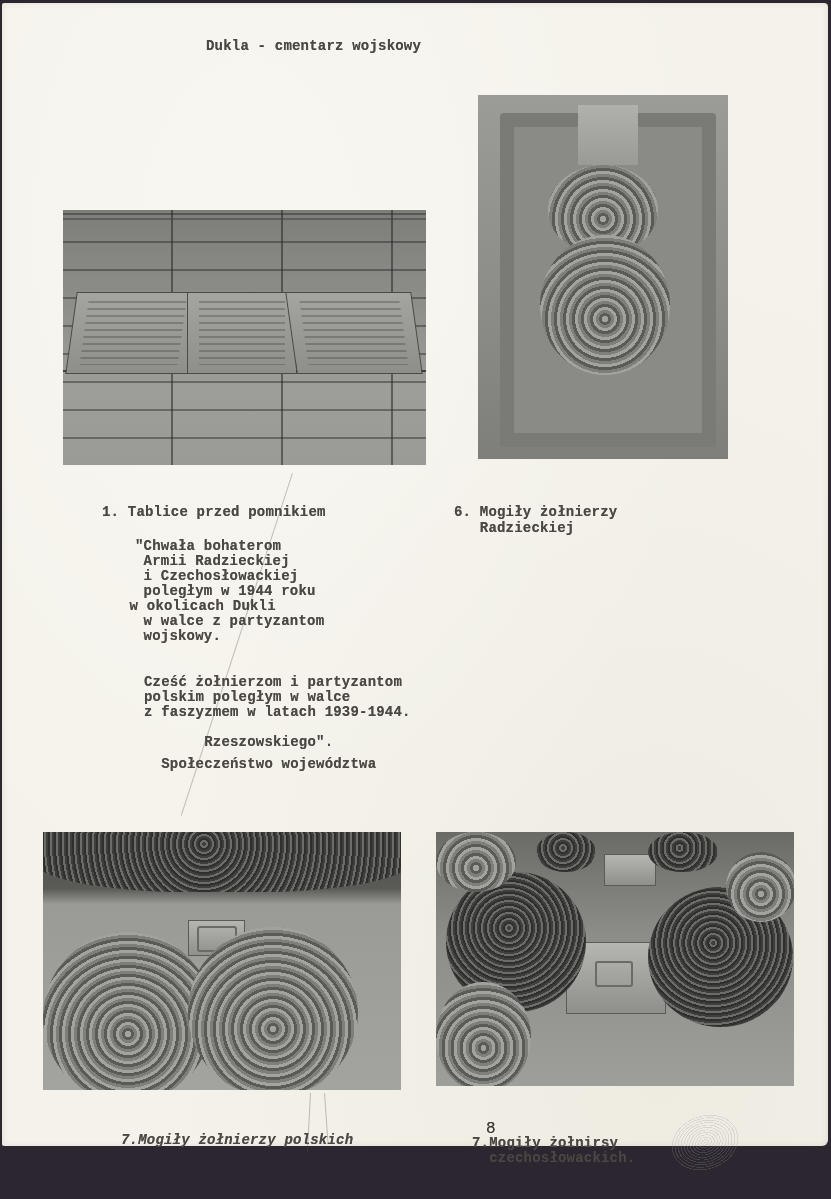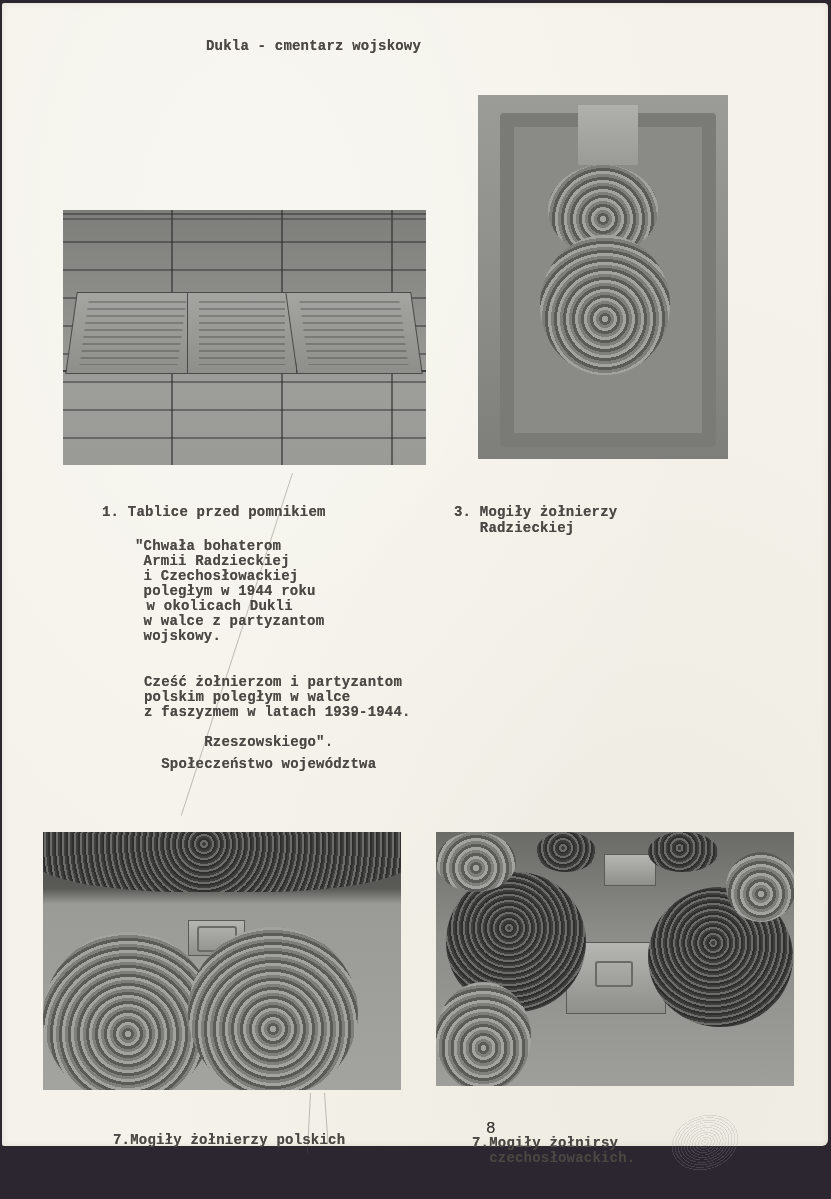--- a/index.html
+++ b/index.html
@@ -178,42 +178,42 @@
     <div class="bush" style="left:212px; top:55px; width:145px; height:140px;"></div>
     <div class="bush" style="left:100px; top:0px; width:60px; height:40px;"></div>
     <div class="bush" style="left:212px; top:0px; width:70px; height:40px;"></div>
     <div class="hosta" style="left:0px; top:150px; width:95px; height:110px;"></div>
     <div class="hosta" style="left:0px; top:0px; width:80px; height:60px;"></div>
     <div class="hosta" style="left:290px; top:20px; width:70px; height:70px;"></div>
   </div>
 
   <div class="typed" style="left:100px; top:502px;">1. Tablice przed pomnikiem</div>
 
-  <div class="typed" style="left:452px; top:502px;">3. Mogiły żołnierzy</div>
+  <div class="typed" style="left:452px; top:502px;">6. Mogiły żołnierzy</div>
   <div class="typed" style="left:452px; top:518px;">   Radzieckiej</div>
 
   <div>
     <div class="typed" style="left:133px; top:536px;">"Chwała bohaterom</div>
     <div class="typed" style="left:133px; top:551px;"> Armii Radzieckiej</div>
     <div class="typed" style="left:133px; top:566px;"> i Czechosłowackiej</div>
     <div class="typed" style="left:133px; top:581px;"> poległym w 1944 roku</div>
-    <div class="typed" style="left:136px; top:596px;"> w okolicach Dukli</div>
+    <div class="typed" style="left:119px; top:596px;"> w okolicach Dukli</div>
     <div class="typed" style="left:133px; top:611px;"> w walce z partyzantom</div>
     <div class="typed" style="left:133px; top:626px;"> wojskowy.</div>
   </div>
 
   <div>
     <div class="typed" style="left:142px; top:672px;">Cześć żołnierzom i partyzantom</div>
     <div class="typed" style="left:142px; top:687px;">polskim poległym w walce</div>
     <div class="typed" style="left:142px; top:702px;">z faszyzmem w latach 1939-1944.</div>
     <div class="typed" style="left:142px; top:754px;">  Społeczeństwo województwa</div>
     <div class="typed" style="left:142px; top:732px;">       Rzeszowskiego".</div>
   </div>
 
-  <div class="typed" style="left:111px; top:1130px;">7.Mogiły żołnierzy polskich</div>
+  <div class="typed" style="left:119px; top:1130px;font-style:italic;">7.Mogiły żołnierzy polskich</div>
 
   <div class="typed" style="left:470px; top:1133px;">7.Mogiły żołnirsy</div>
   <div class="typed" style="left:484px; top:1119px; font-weight:normal; font-size:16px; color:#3a3836;">8</div>
   <div class="typed" style="left:470px; top:1148px;">  czechosłowackich.</div>
 
   <div class="crease" style="left:290px; top:470px; height:360px; transform:rotate(18deg);"></div>
   <div class="crease" style="left:308px; top:1090px; height:60px; transform:rotate(3deg);"></div>
   <div class="crease" style="left:322px; top:1090px; height:50px; transform:rotate(-4deg);"></div>
   <div class="fingerprint"></div>
 </div>

